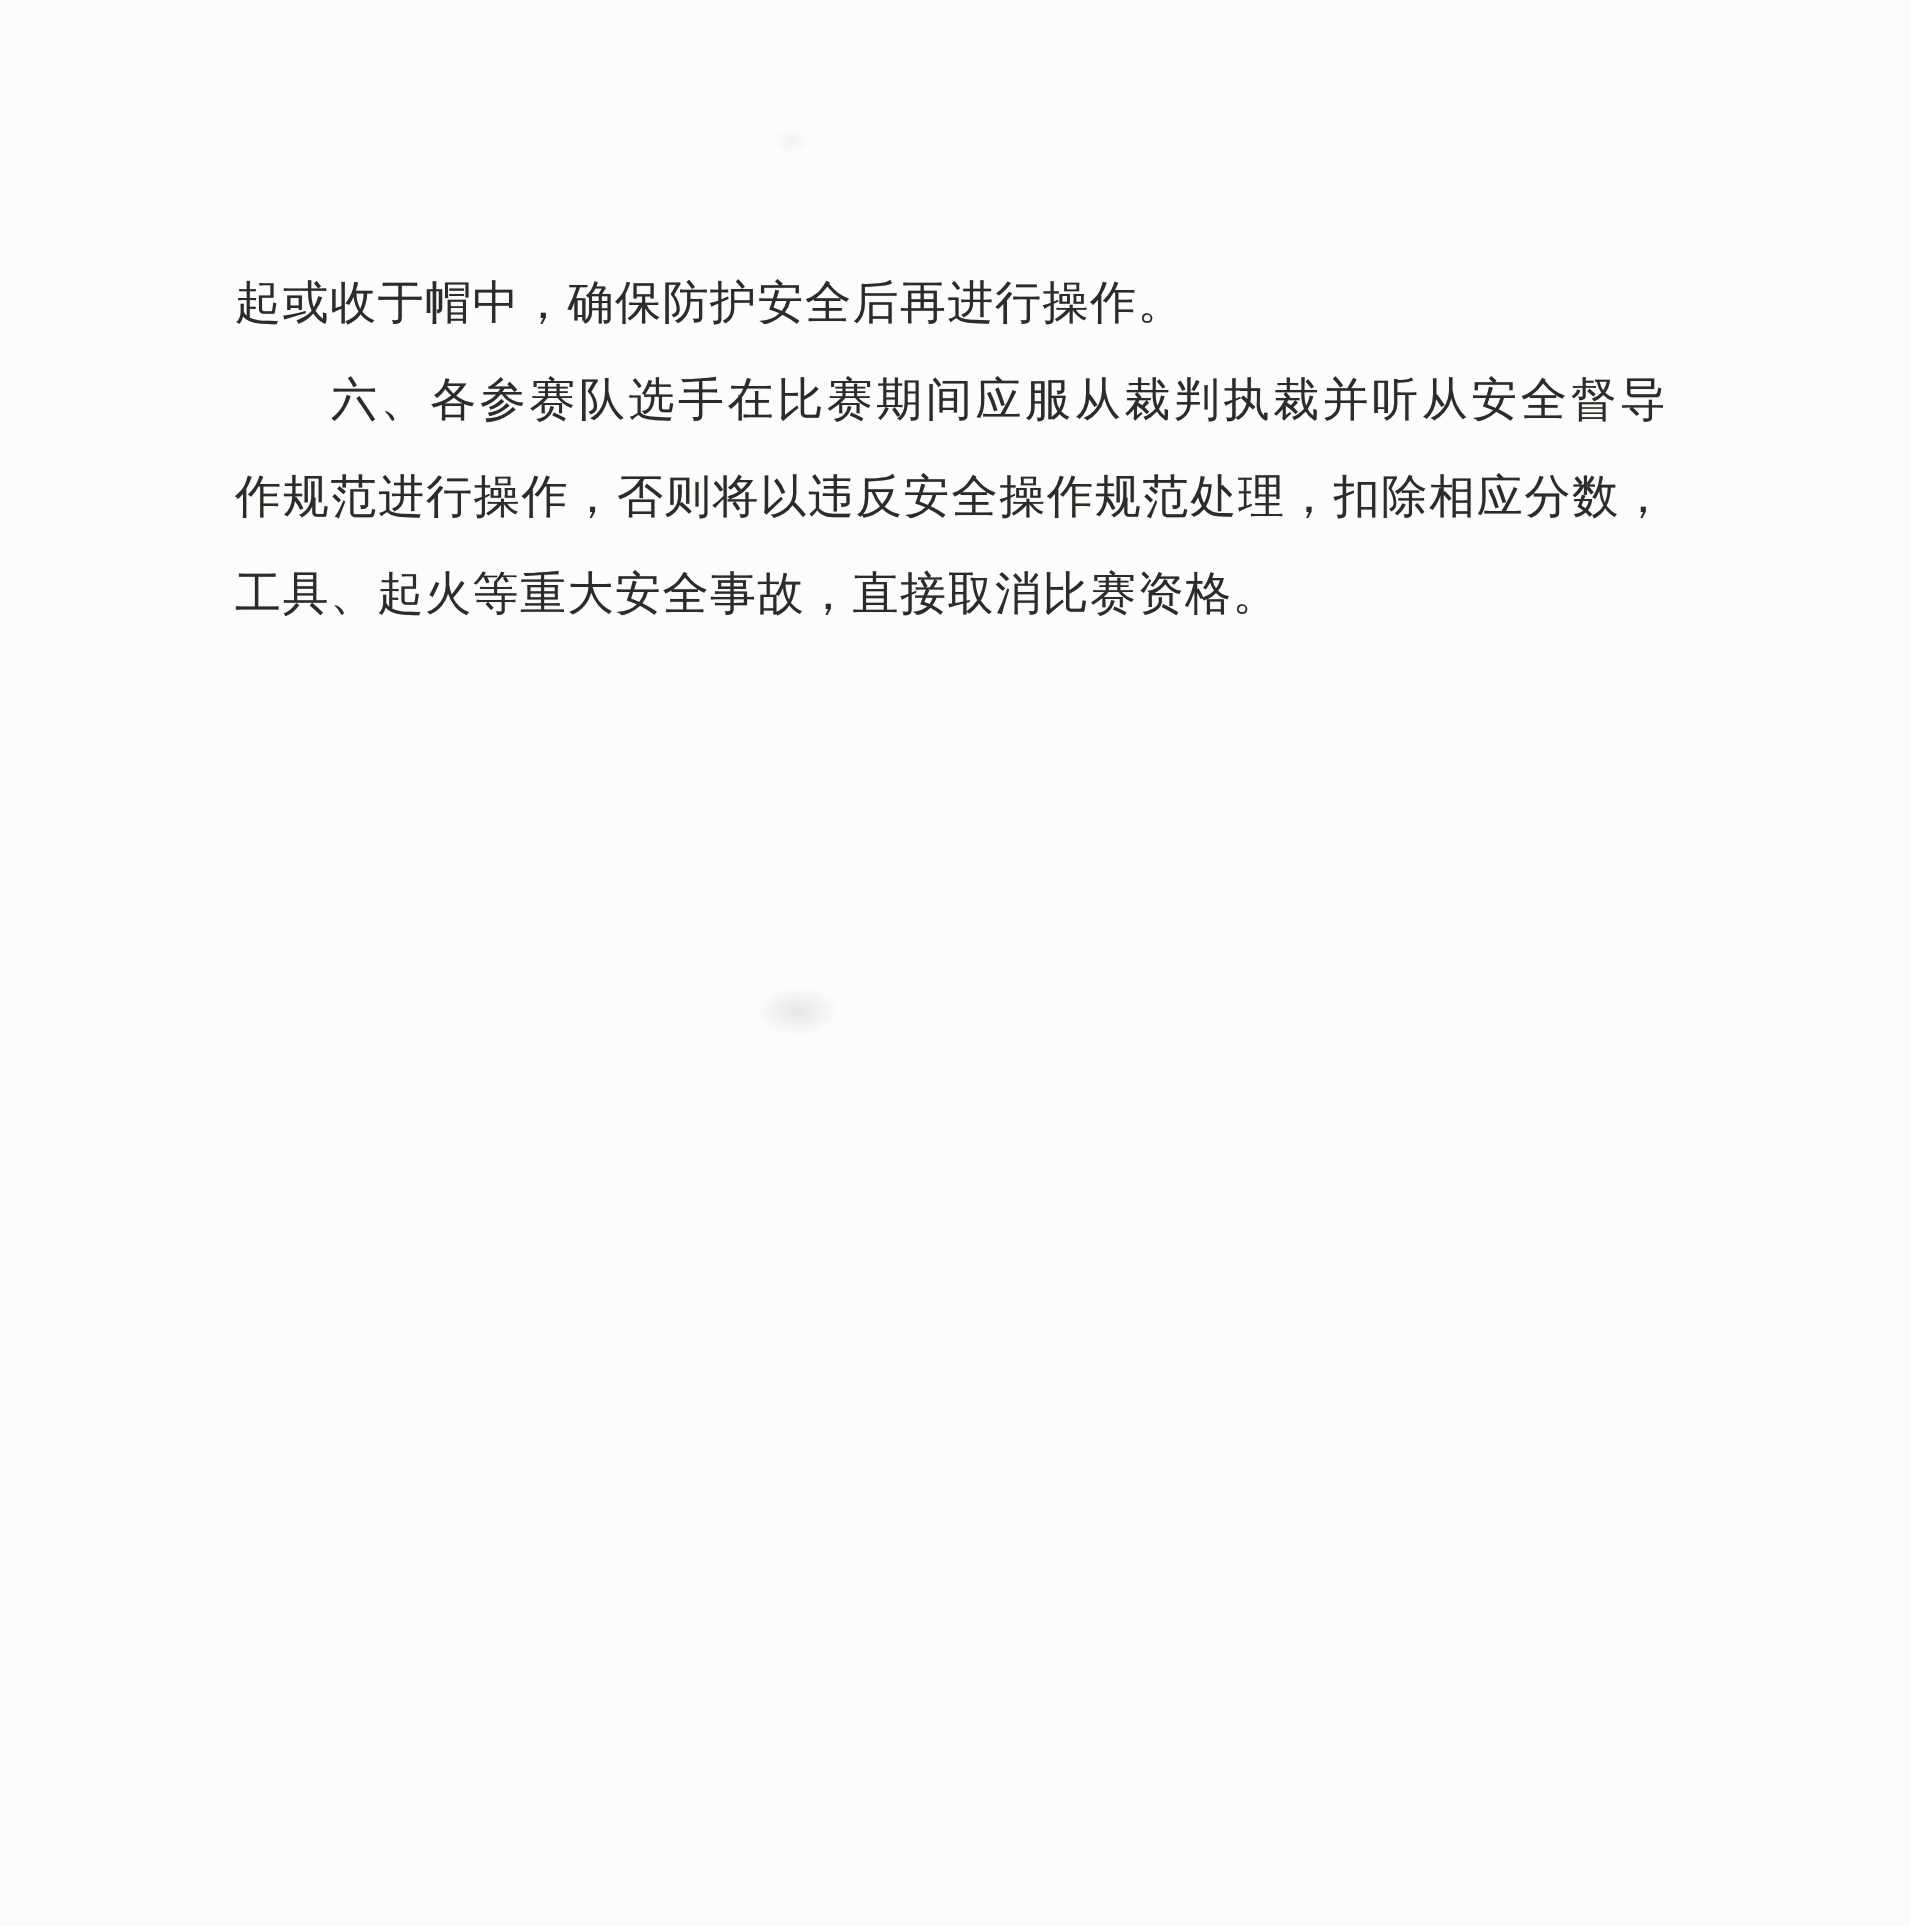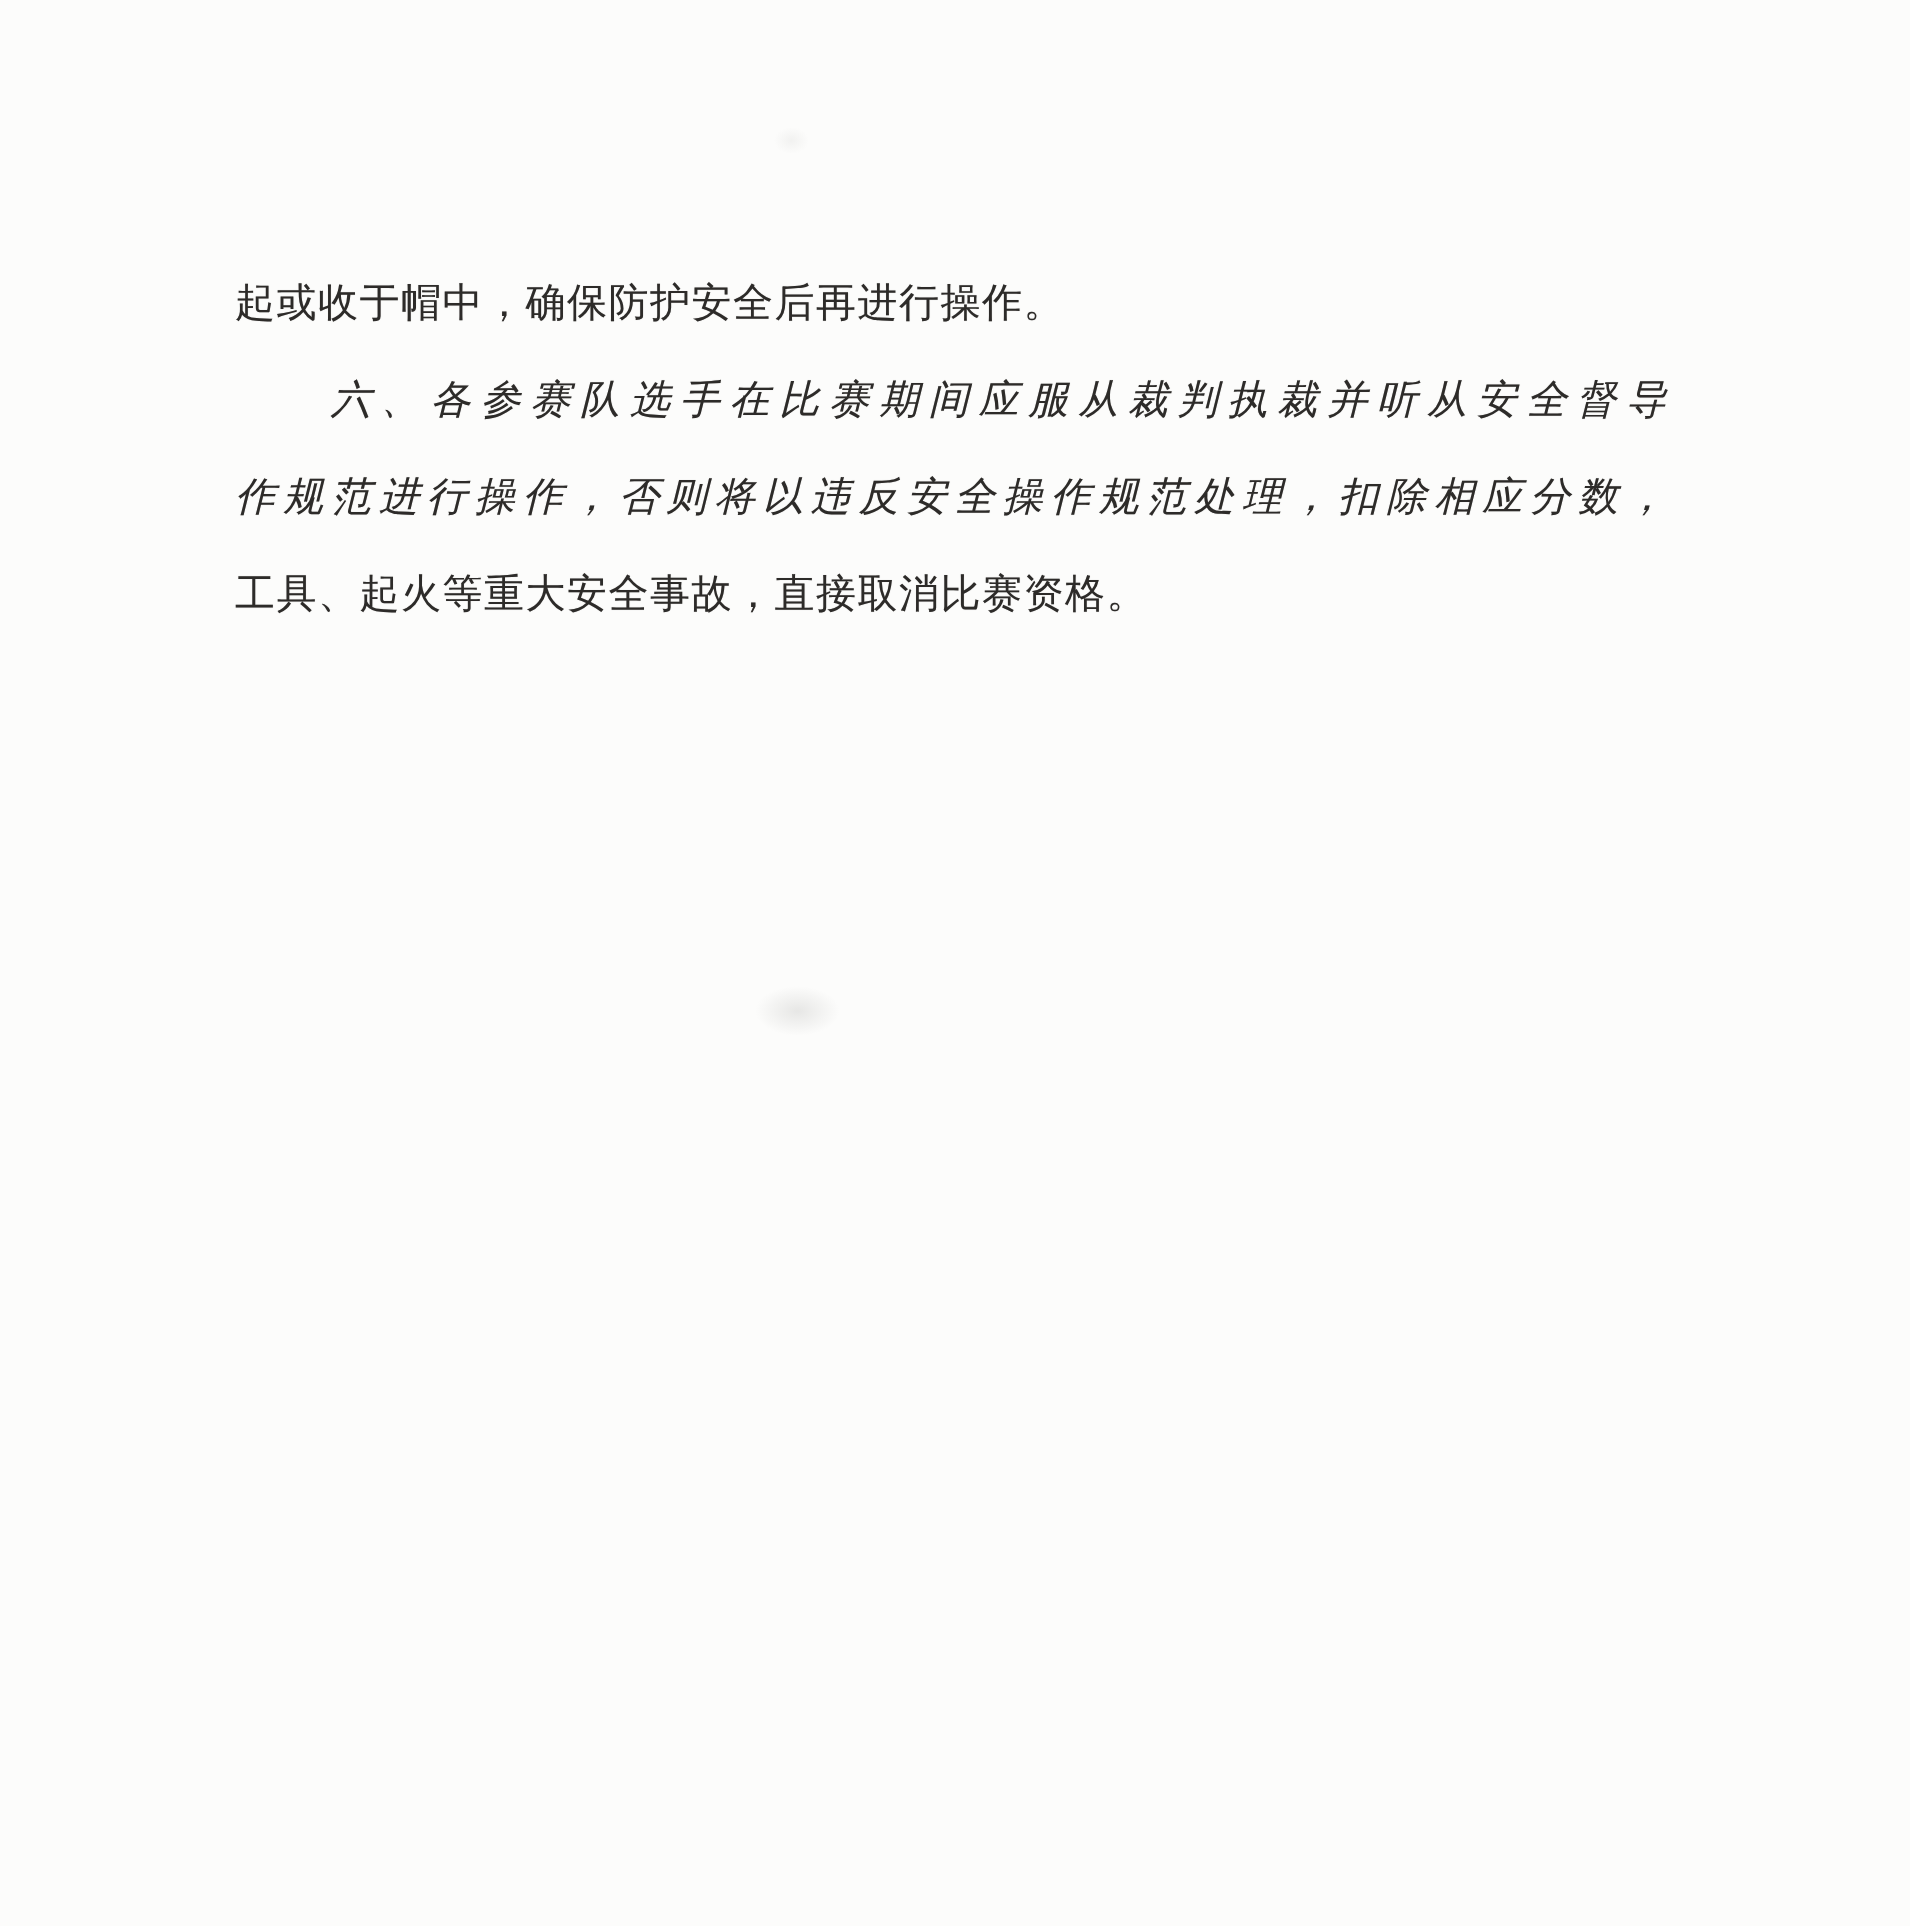--- a/index.html
+++ b/index.html
@@ -27,34 +27,33 @@
   .smudge-b {
     left: 774px; top: 127px; width: 35px; height: 27px;
     background: radial-gradient(ellipse at center, rgba(210,210,208,0.25), rgba(252,252,251,0) 70%);
   }
   .content {
     position: absolute;
     left: 235px;
     top: 254px;
     width: 1431px;
     color: #2d2b29;
-    font-size: 40px;
+    font-size: 46px;
     line-height: 97px;
     text-shadow: 0 0 0.8px rgba(45,43,41,0.35);
   }
   .line {
     white-space: nowrap;
     letter-spacing: 1.5px;
   }
   .line.justify {
     white-space: normal;
     letter-spacing: 0;
     text-align: justify;
     text-align-last: justify;
-    font-style: italic;
   }
   .line.indent {
     text-indent: 96px;
   }
 </style>
 </head>
 <body>
 
 <div class="smudge smudge-a"></div>
 <div class="smudge smudge-b"></div>

